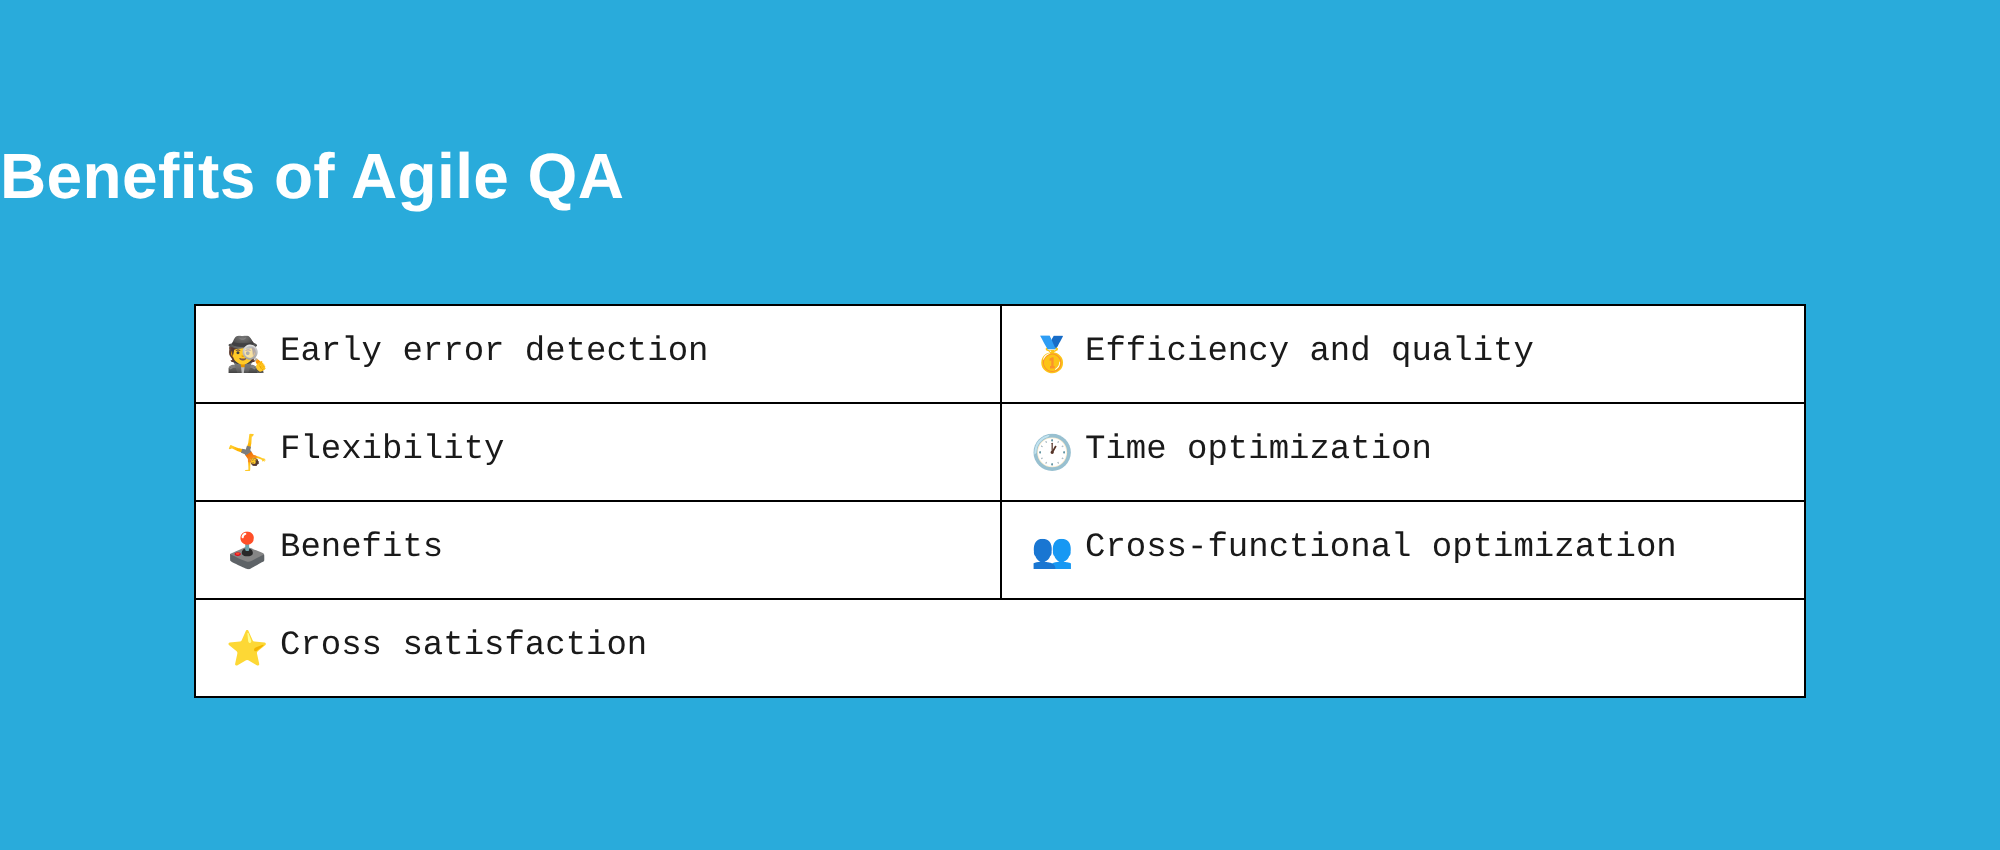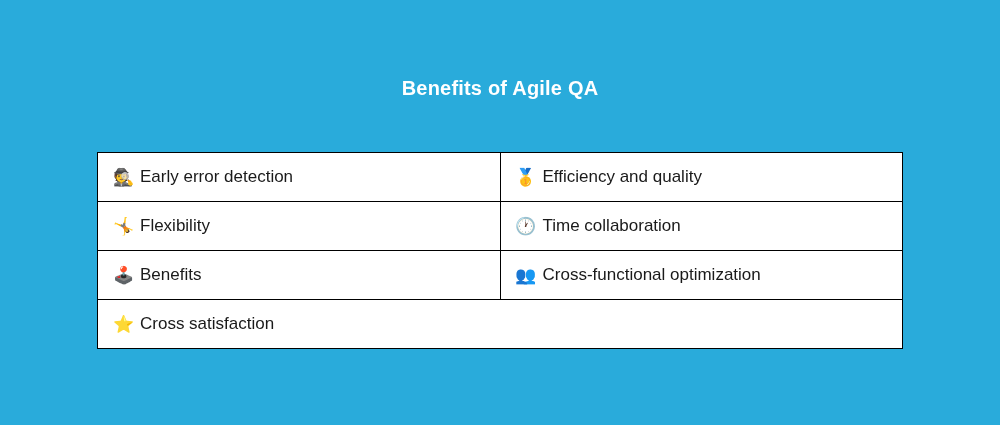--- a/index.html
+++ b/index.html
@@ -18,23 +18,22 @@
     width: 1000px;
     height: 425px;
     background: #29abdb;
     box-sizing: border-box;
   }
   .title {
     position: absolute;
     top: 68px;
     left: 0;
     width: 1000px;
-    text-align: center;
     color: #ffffff;
-    font-size: 20px;
+    font-size: 32px;
     font-weight: bold;
     letter-spacing: 0.2px;
     line-height: 40px;
     white-space: nowrap;
   }
   .benefits-table {
     position: absolute;
     left: 97px;
     top: 152px;
     width: 806px;
@@ -63,20 +62,21 @@
   .emoji {
     font-size: 17px;
     line-height: 1;
     display: inline-block;
     width: 20px;
     text-align: center;
     flex: 0 0 auto;
   }
   .cell-label {
     display: inline-block;
+    font-family: Liberation Mono, monospace;
   }
 </style>
 </head>
 <body>
 
 <div class="slide">
 
   <div class="title">Benefits of Agile QA</div>
 
   <table class="benefits-table">
@@ -100,21 +100,21 @@
       <tr>
         <td>
           <div class="cell-inner">
             <span class="emoji">🤸</span>
             <span class="cell-label">Flexibility</span>
           </div>
         </td>
         <td>
           <div class="cell-inner">
             <span class="emoji">🕐</span>
-            <span class="cell-label">Time collaboration</span>
+            <span class="cell-label">Time optimization</span>
           </div>
         </td>
       </tr>
 
       <tr>
         <td>
           <div class="cell-inner">
             <span class="emoji">🕹️</span>
             <span class="cell-label">Benefits</span>
           </div>

